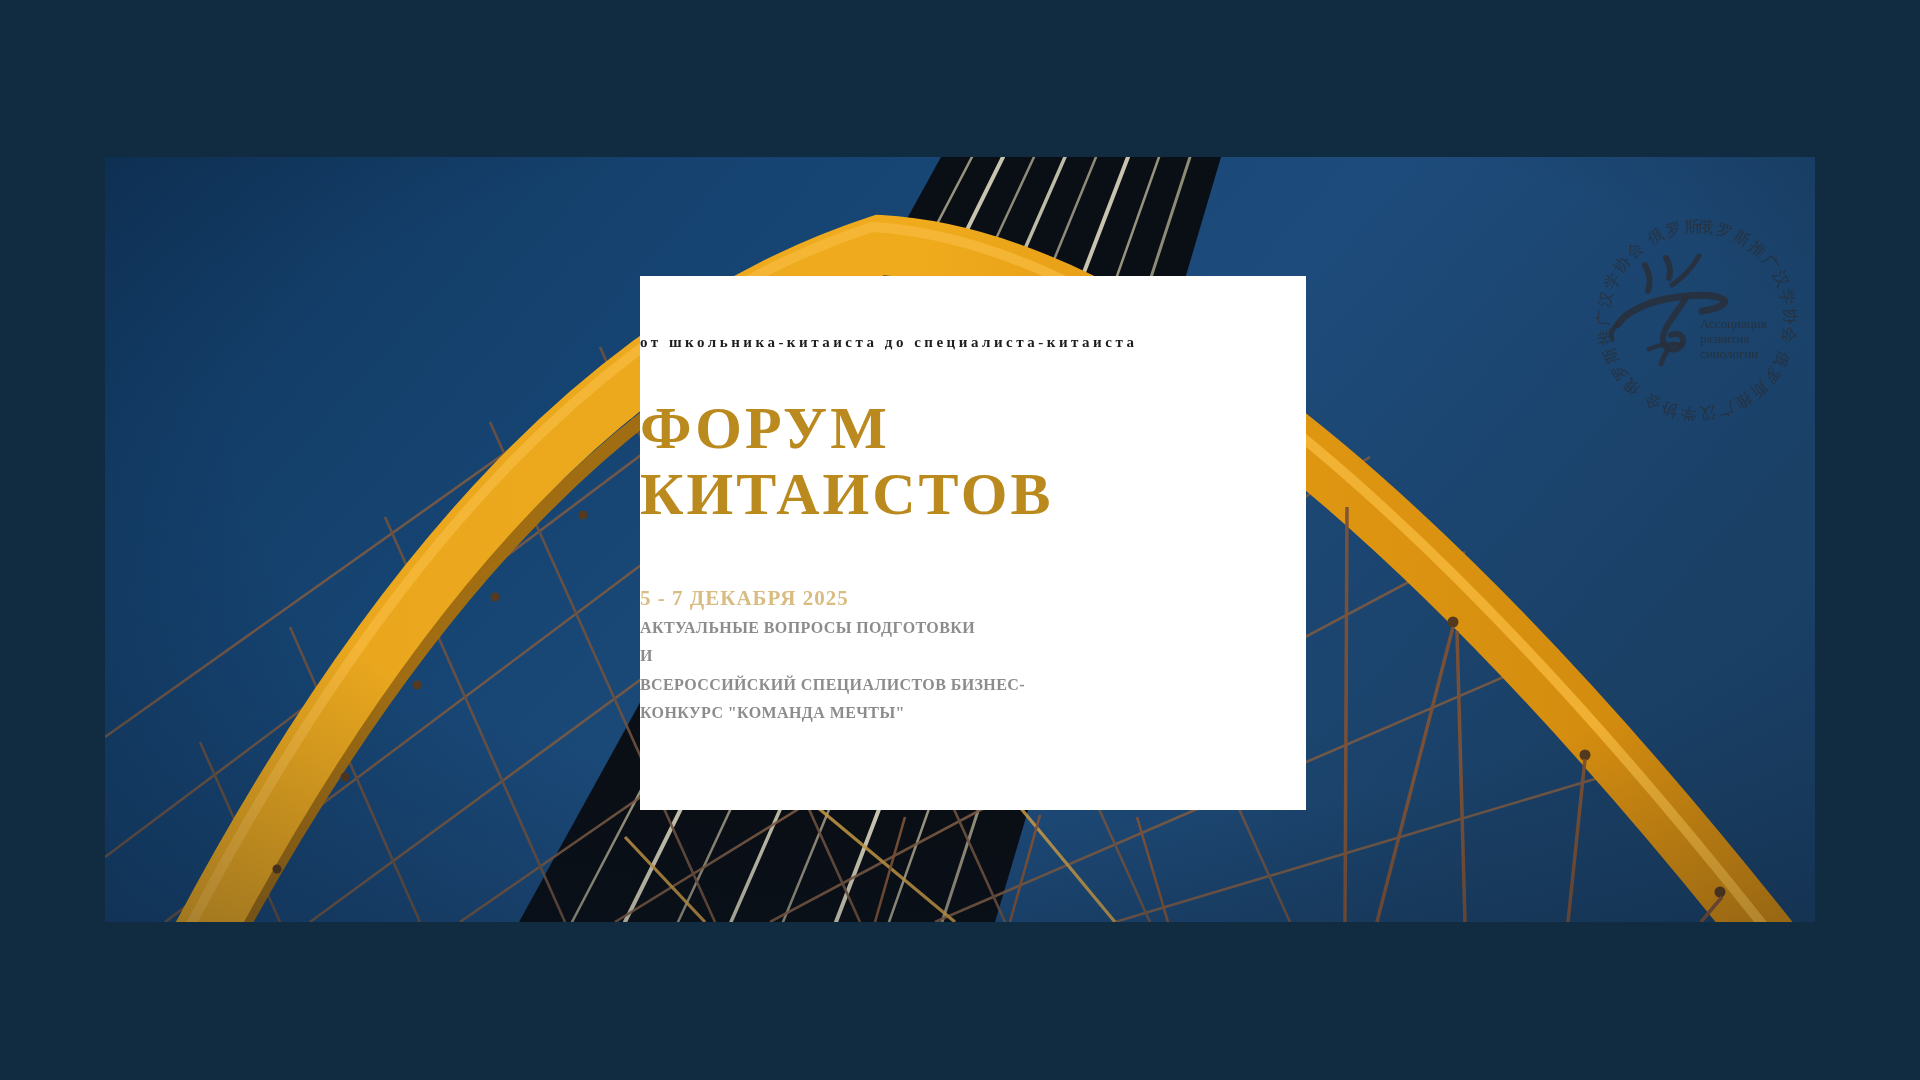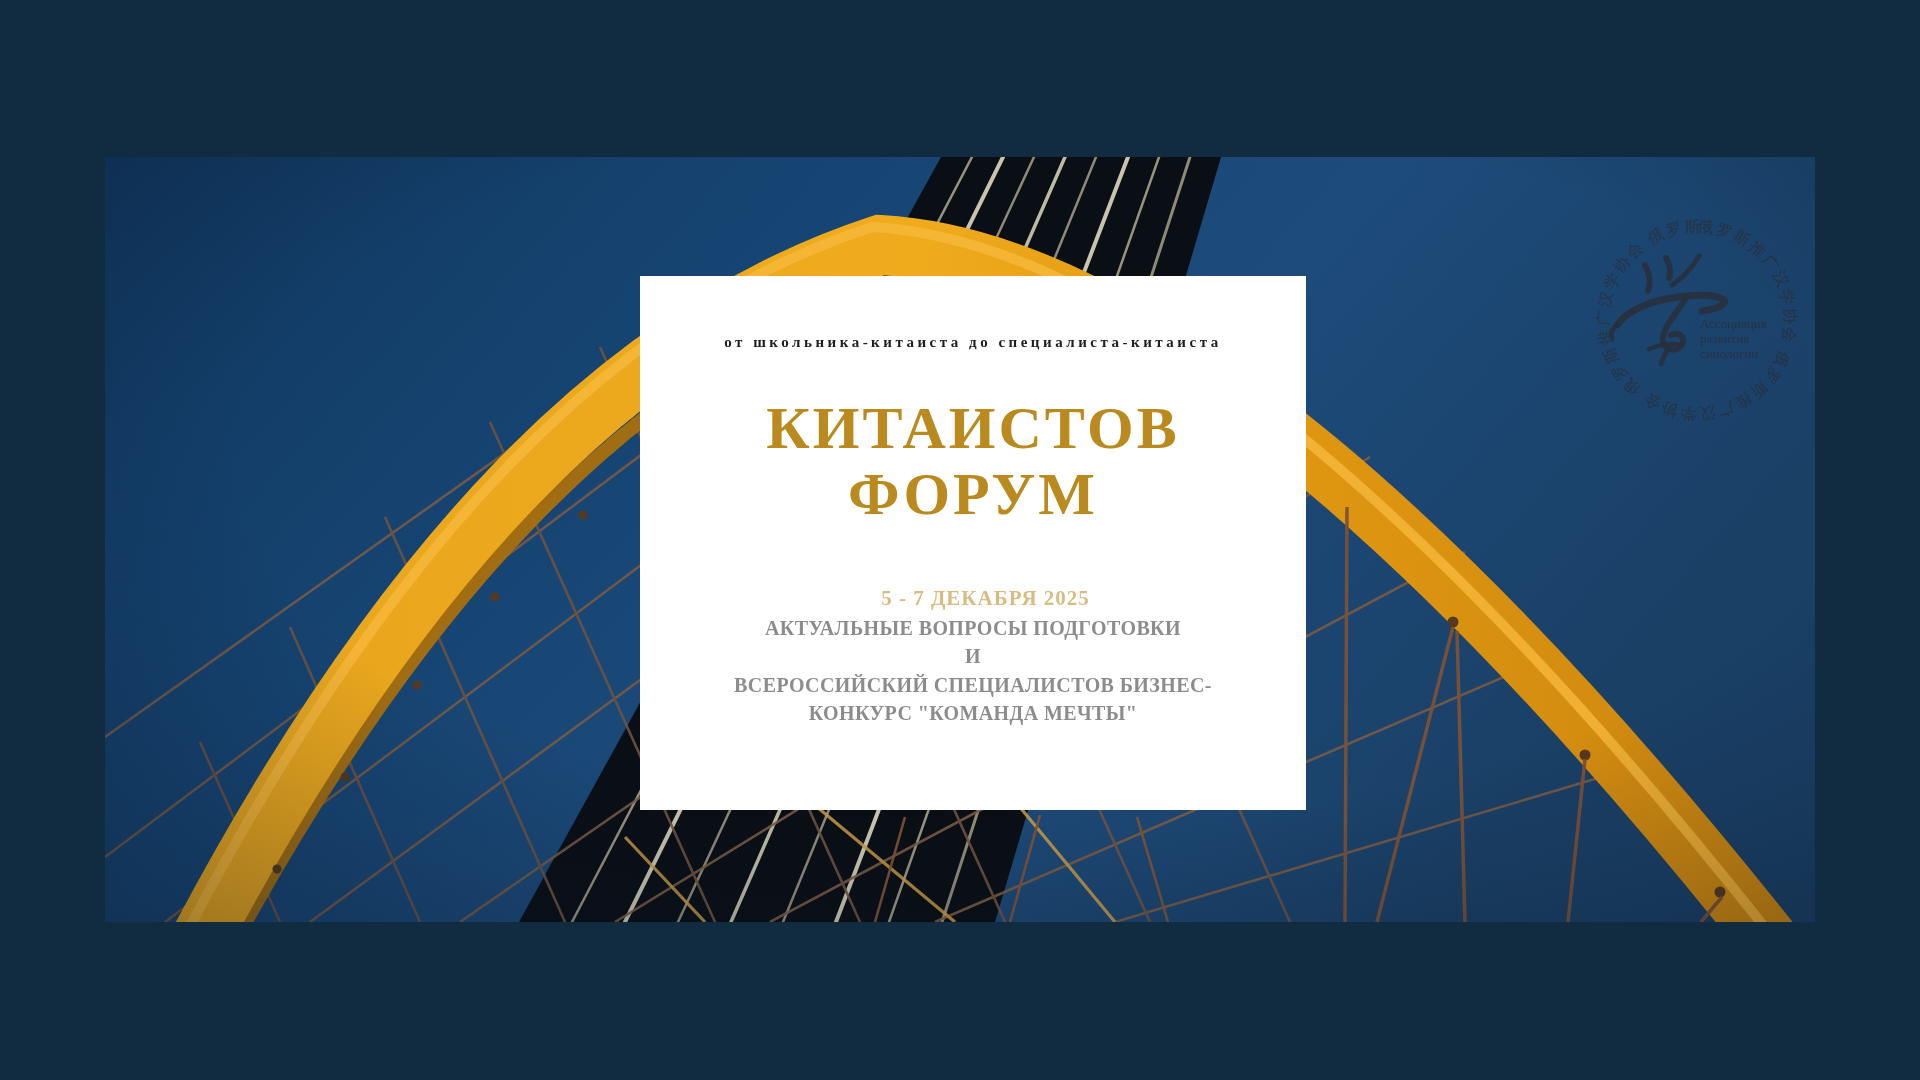--- a/index.html
+++ b/index.html
@@ -12,36 +12,36 @@
     position:absolute;left:105px;top:157px;width:1710px;height:765px;
     overflow:hidden;background:#16406b;
   }
   .photo svg.scene{position:absolute;left:0;top:0;}
   .logo{
     position:absolute;left:1487px;top:58px;width:210px;height:210px;
     opacity:.85;
   }
   .card{
     position:absolute;left:640px;top:276px;width:666px;height:534px;
-    background:#ffffff;text-align:center;box-sizing:border-box;
+    background:#ffffff;box-sizing:border-box;
   }
   .eyebrow{
     margin-top:57px;font-size:15px;font-weight:bold;color:#201d1b;
     letter-spacing:3.5px;line-height:19px;
   }
   .title{
     margin-top:43px;font-size:60px;line-height:66px;font-weight:bold;
     color:#bb8a1f;letter-spacing:3px;
   }
   .date{
     margin-top:58px;font-size:21px;line-height:26px;font-weight:bold;
-    color:#d8bc82;letter-spacing:1px;margin-left:25px;
+    color:#d8bc82;letter-spacing:1px;
   }
   .subtitle{
-    margin-top:3px;font-size:20px;line-height:28.4px;font-weight:bold;
+    margin-top:3px;font-size:16px;line-height:28.4px;font-weight:bold;
     color:#8c8c8c;letter-spacing:0.4px;
   }
 </style>
 </head>
 <body>
 
 <div class="photo">
   <svg class="scene" width="1710" height="765" viewBox="0 0 1710 765">
     <defs>
       <linearGradient id="sky" x1="0" y1="0" x2="1" y2="0.4">
@@ -162,22 +162,22 @@
       <path d="M94,83 C84,99 72,111 71,123 C70,134 82,138 89,131 C95,124 88,116 79,120" stroke-width="6"></path>
       <path d="M75,136 C71,142 70,146 69,149" stroke-width="5"></path>
       <path d="M57,134 C68,129 81,128 90,130" stroke-width="4.5"></path>
     </g>
   </svg>
 </div>
 
 <div class="card">
   <div class="eyebrow">от школьника-китаиста до специалиста-китаиста</div>
   <div class="title">
+    <div>ФОРУМ</div>
     <div>КИТАИСТОВ</div>
-    <div>ФОРУМ</div>
   </div>
   <div class="date">5 - 7 ДЕКАБРЯ 2025</div>
   <div class="subtitle">
     <div>АКТУАЛЬНЫЕ ВОПРОСЫ ПОДГОТОВКИ</div>
     <div>И</div>
     <div>ВСЕРОССИЙСКИЙ СПЕЦИАЛИСТОВ БИЗНЕС-</div>
     <div>КОНКУРС "КОМАНДА МЕЧТЫ"</div>
   </div>
 </div>
 

